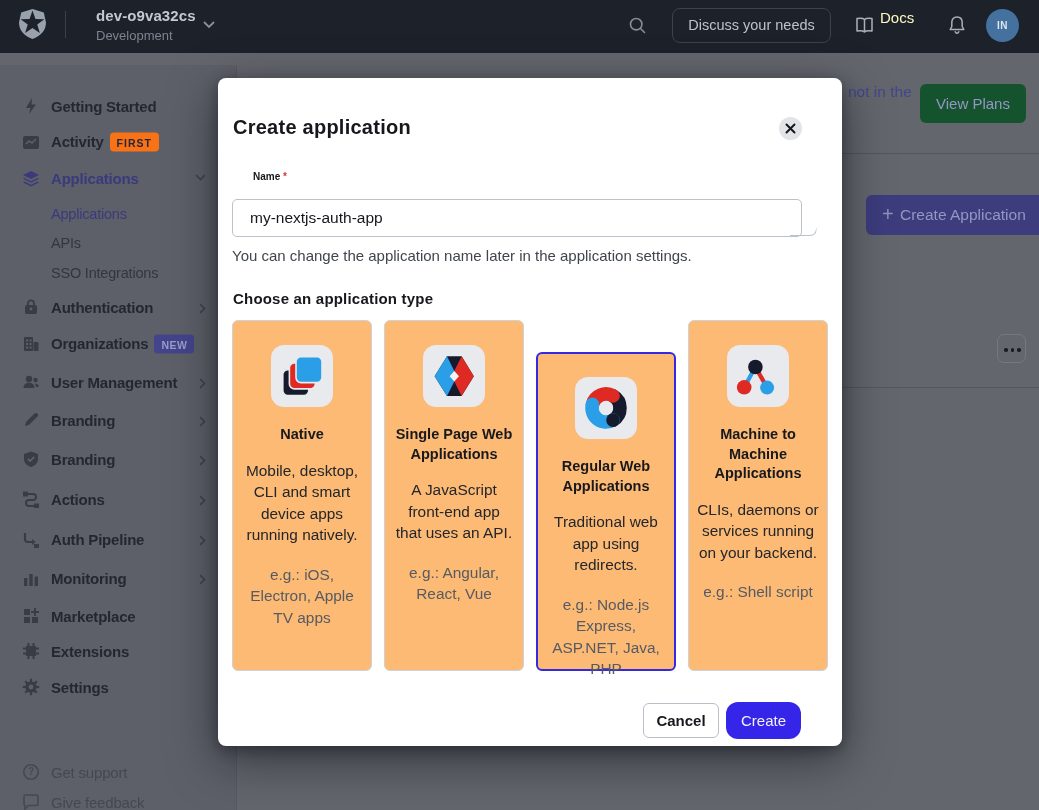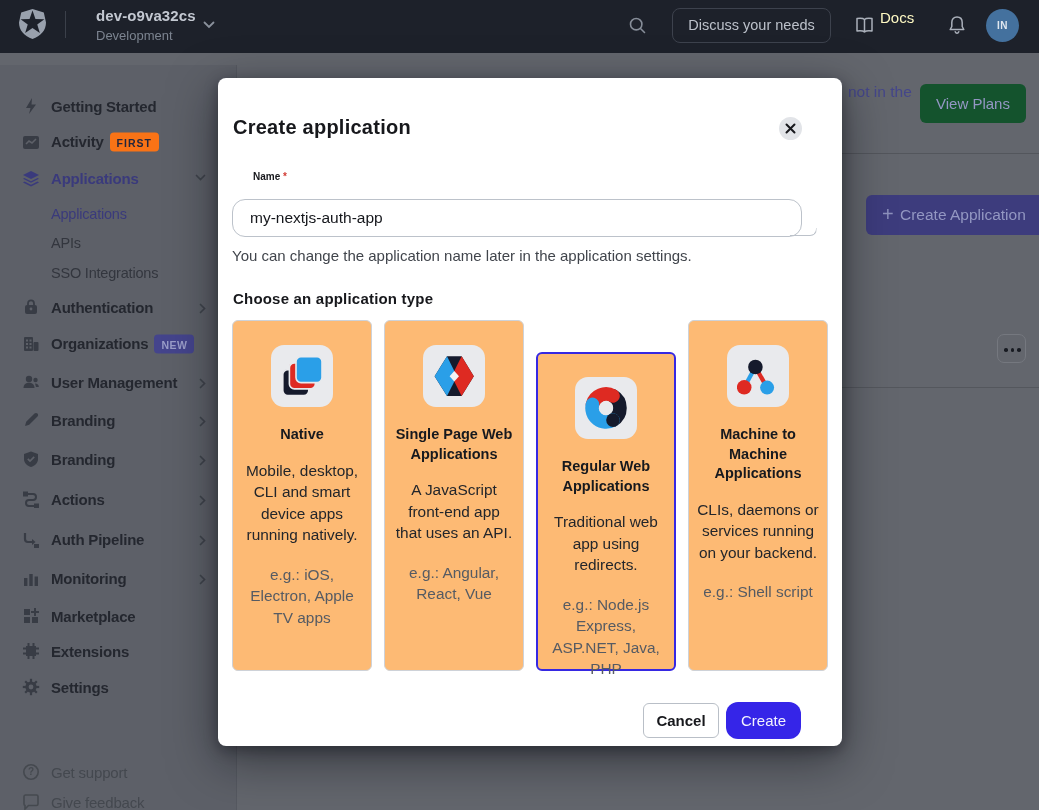--- a/index.html
+++ b/index.html
@@ -42,21 +42,21 @@
 #createapp .plus { position:absolute; left:16px; top:9px; font-size:20px; font-weight:400; color:#8d91bd; line-height:20px; }
 #dots { position:absolute; left:997px; top:334px; width:29px; height:29px; border:1px solid #75787f; border-radius:7px; }
 #dots span { position:absolute; top:13px; width:3.5px; height:3.5px; border-radius:50%; background:#181b22; }
 
 
 #modal { position:absolute; left:218px; top:78px; width:624px; height:668px; background:#ffffff; border-radius:8px; box-shadow:0 14px 48px rgba(8,10,16,.5), 0 4px 14px rgba(8,10,16,.35); z-index:10; }
 #modal h1 { position:absolute; left:15px; top:38px; font-size:20px; font-weight:700; color:#17181c; letter-spacing:.25px; }
 #mclose { position:absolute; left:561px; top:39px; width:23px; height:23px; border-radius:50%; background:#e2e4e8; }
 #mname { position:absolute; left:15px; top:93px; font-size:10px; font-weight:700; color:#17181c;margin-left:20px; }
 #mname em { color:#d23b34; font-style:normal; }
-#minput { position:absolute; left:14px; top:121px; width:570px; height:38px; border:1px solid #bcc2ca; border-radius:13px; font-size:15.5px; color:#15171c; line-height:36px; padding-left:17px; }
+#minput { position:absolute; left:14px; top:121px; width:570px; height:38px; border:1px solid #bcc2ca; border-radius:5px; font-size:15.5px; color:#15171c; line-height:36px; padding-left:17px; }
 #mhelp { position:absolute; left:14px; top:169px; font-size:15px; color:#41454c; }
 #mchoose { position:absolute; left:15px; top:212px; font-size:15px; font-weight:700; color:#17181c; letter-spacing:.2px; }
 #cards { position:absolute; left:14px; top:242px; width:596px; height:351px; display:flex; gap:12px; }
 .card { flex:1 1 0; border:1px solid #ced2d8; border-radius:6px; padding:24px 8px 0; text-align:center; background:#fdba74; }
 .card.sel { border:2px solid #3628e2; padding:23px 7px 0;margin-top:32px; }
 .card .tile { width:62px; height:62px; border-radius:13px; background:#e9eaed; margin:0 auto 18px; display:flex; align-items:center; justify-content:center; }
 .card h3 { font-size:14.5px; font-weight:700; color:#17191e; line-height:19.5px; }
 .card p { font-size:15.4px; color:#23262b; line-height:21.5px; margin-top:15px; }
 .card p.eg { color:#565b63; margin-top:18px; }
 #mcancel { position:absolute; left:425px; top:625px; width:76px; height:35px; border:1px solid #b9bfc7; border-radius:6px; font-size:15px; font-weight:700; color:#17181c; text-align:center; line-height:33px; background:#fff; }

